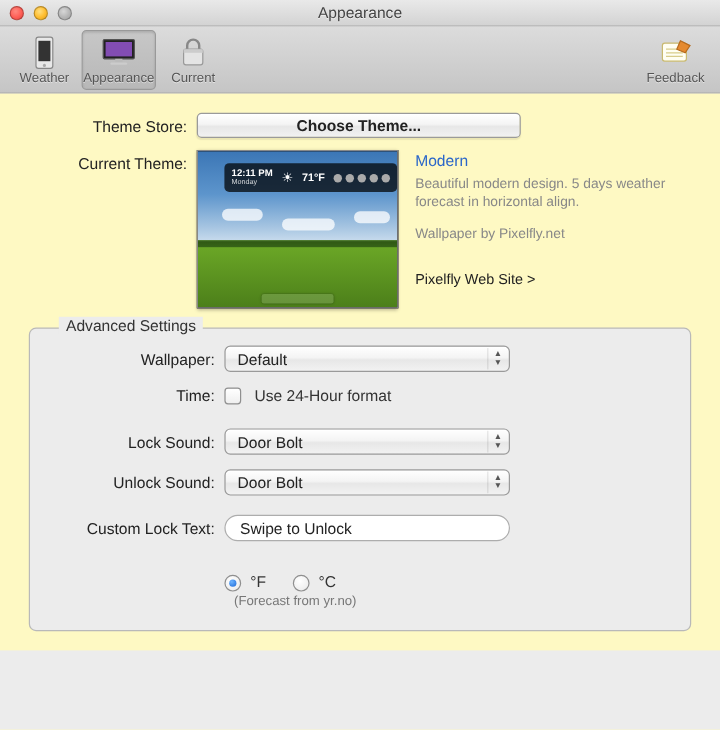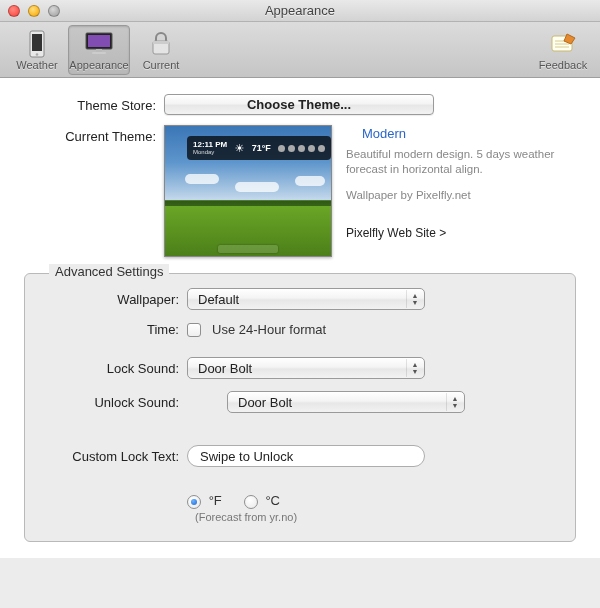--- a/index.html
+++ b/index.html
@@ -74,21 +74,21 @@
     background: linear-gradient(#c7c7c7, #b8b8b8);
     border: 1px solid #999;
     box-shadow: inset 0 1px 2px rgba(0,0,0,0.15);
   }
   .tool-icon { height: 28px; display:flex; align-items:center; justify-content:center; }
   .tool-label { margin-top: 1px; }
   .spacer { flex: 1; }
 
   .content {
     padding: 16px 24px 16px 24px;
-    background: #ffffff;
+    background: #fef9c3;
   }
   .form-row {
     display: flex;
     align-items: flex-start;
     margin-bottom: 10px;
   }
   .form-label {
     width: 140px;
     text-align: right;
     padding-right: 8px;
@@ -168,21 +168,20 @@
   .theme-info {
     flex:1;
     font-size: 11.5px;
     color: #888;
     line-height: 1.35;
   }
   .theme-title {
     color: #2a66c9;
     font-size: 13px;
     margin-bottom: 4px;
-    margin-left: 16px;
   }
   .theme-link {
     color: #222;
     font-size: 12px;
     margin-top: 22px;
   }
 
   .fieldset {
     border: 1px solid #b9b9b9;
     border-radius: 6px;
@@ -403,21 +402,21 @@
     <div class="fs-row">
       <div class="fs-label">Lock Sound:</div>
       <div class="fs-field">
         <div class="popup">
           <span>Door Bolt</span>
           <span class="arrows">▲<br>▼</span>
         </div>
       </div>
     </div>
 
-    <div class="fs-row" style="margin-bottom:32px;gap:40px;">
+    <div class="fs-row" style="margin-bottom:16px;">
       <div class="fs-label">Unlock Sound:</div>
       <div class="fs-field">
         <div class="popup">
           <span>Door Bolt</span>
           <span class="arrows">▲<br>▼</span>
         </div>
       </div>
     </div>
 
     <div class="fs-row" style="margin-bottom:20px;">

